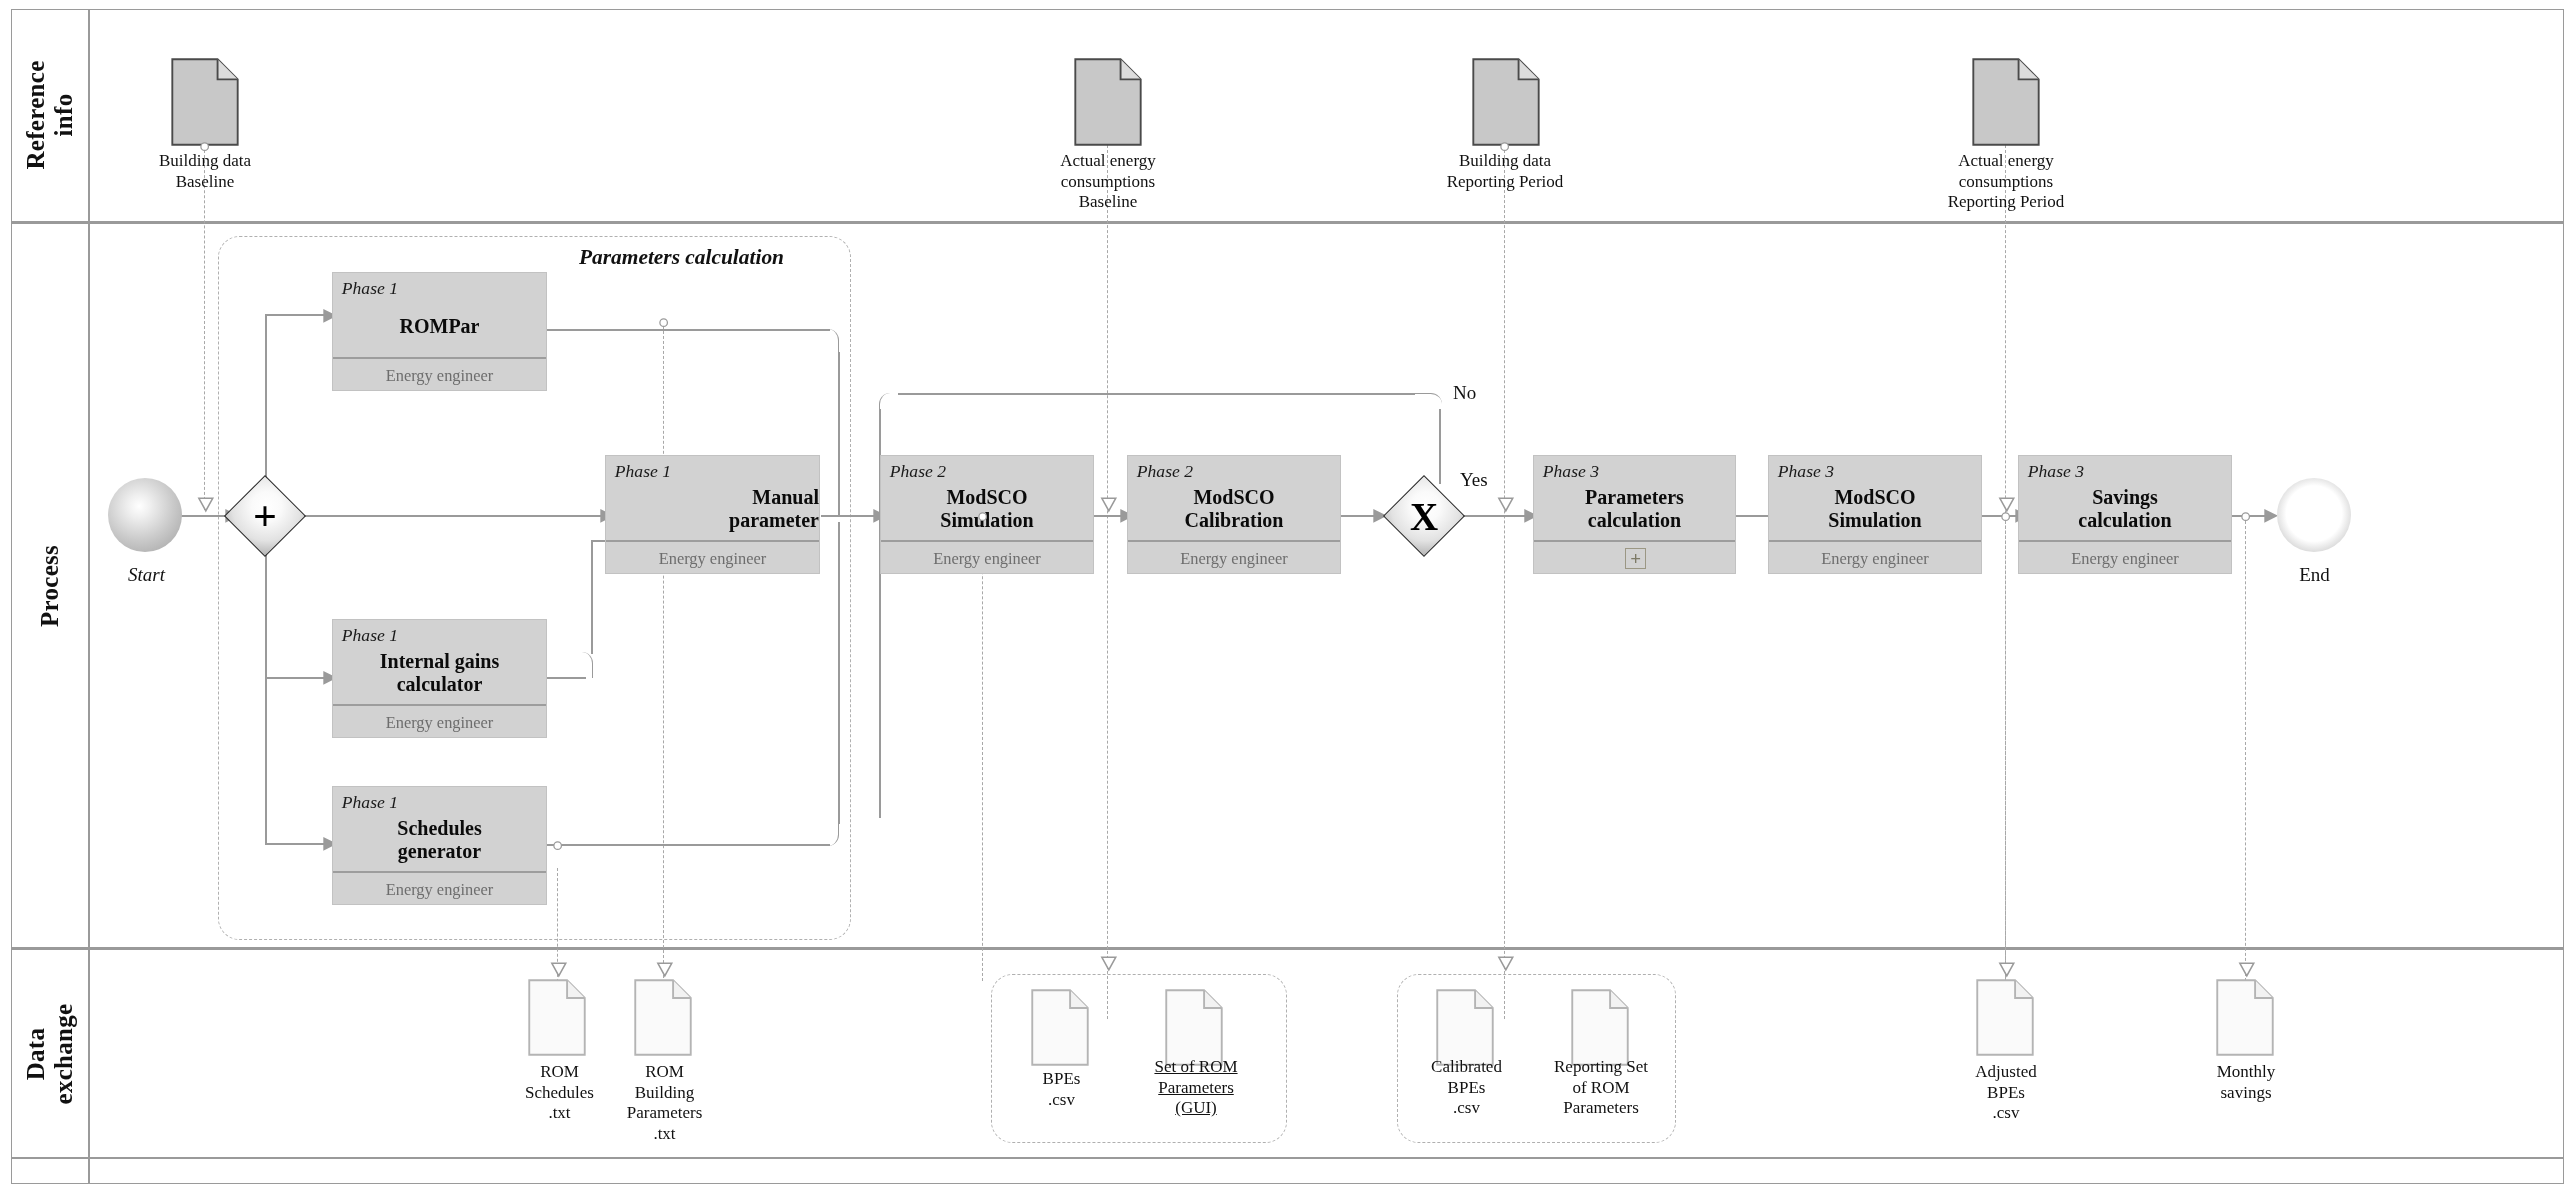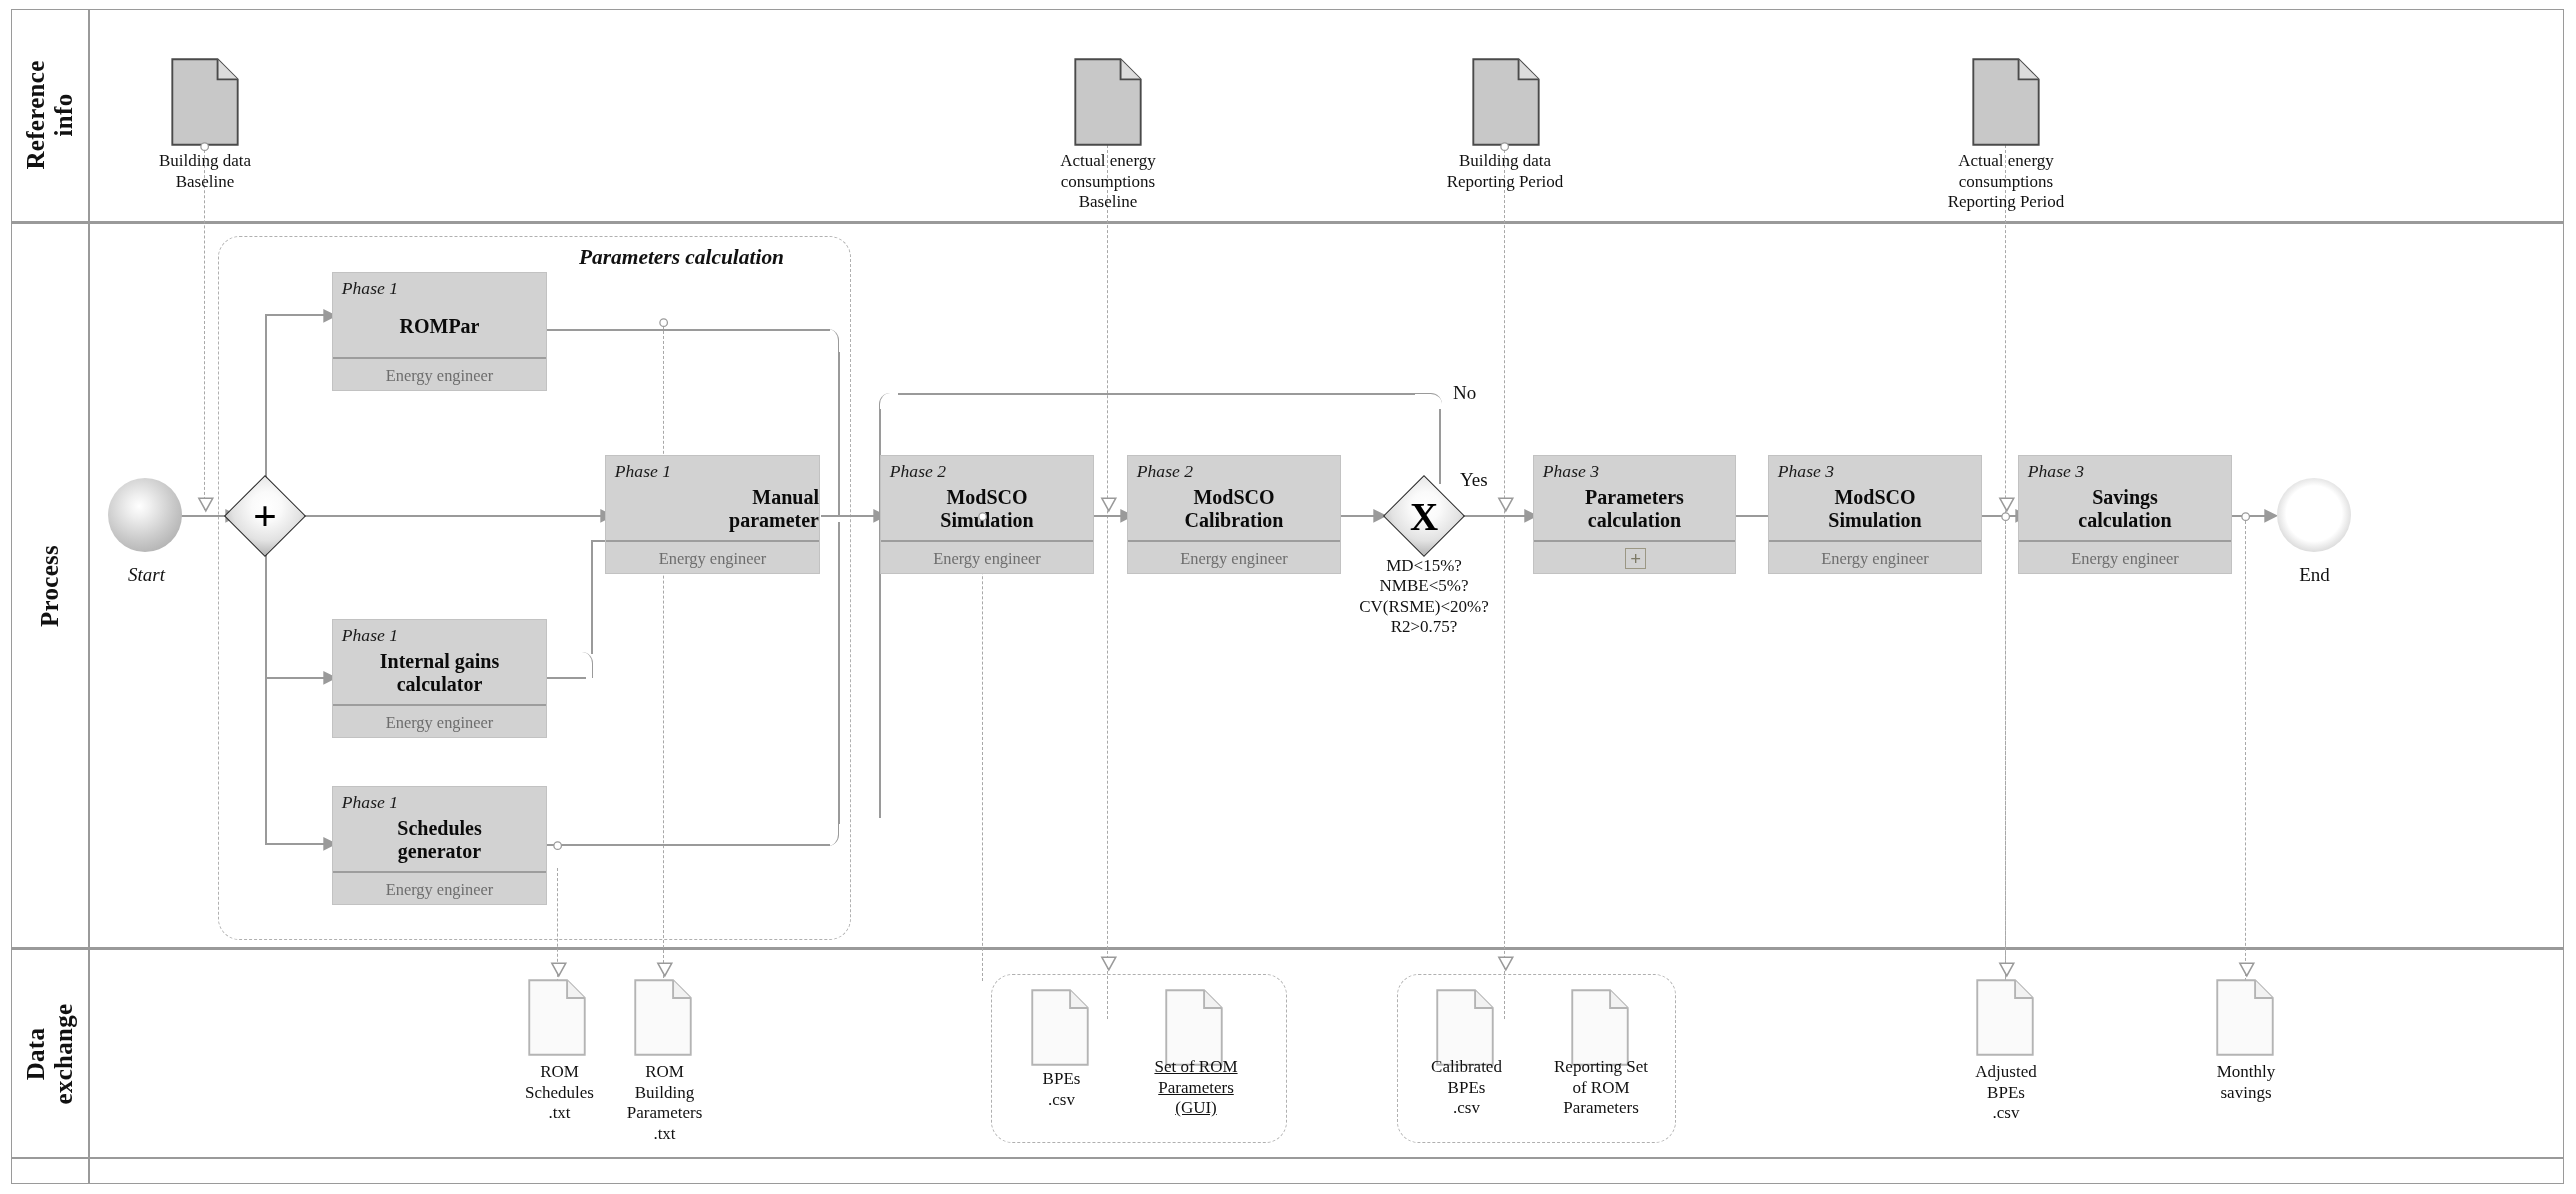--- a/index.html
+++ b/index.html
@@ -228,24 +228,20 @@
 
   <div class="gw" style="left:236px;top:487px;width:58px;height:58px;">
     <div class="dia"></div>
     <div class="gly" style="font-size:42px;">+</div>
   </div>
 
   <div class="gw" style="left:1395px;top:487px;width:58px;height:58px;">
     <div class="dia"></div>
     <div class="gly" style="font-size:39px;">X</div>
   </div>
-  <div class="cond" style="left:1326px;top:556px;width:196px;white-space:pre-line;">MD&lt;15%?
-NMBE&lt;5%?
-CV(RSME)&lt;20%?
-R2&gt;0.75?</div>
 
   <div class="task" style="left:332px;top:272px;width:215px;height:119px;">
     <div class="phase">Phase 1</div>
     <div class="ttl" style="top:42px;white-space:pre-line;">ROMPar</div>
     <div class="sep" style="top:84px;"></div>
     <div class="role" style="top:93px;">Energy engineer</div>
   </div>
 
   <div class="task" style="left:605px;top:455px;width:215px;height:119px;">
     <div class="phase">Phase 1</div>

